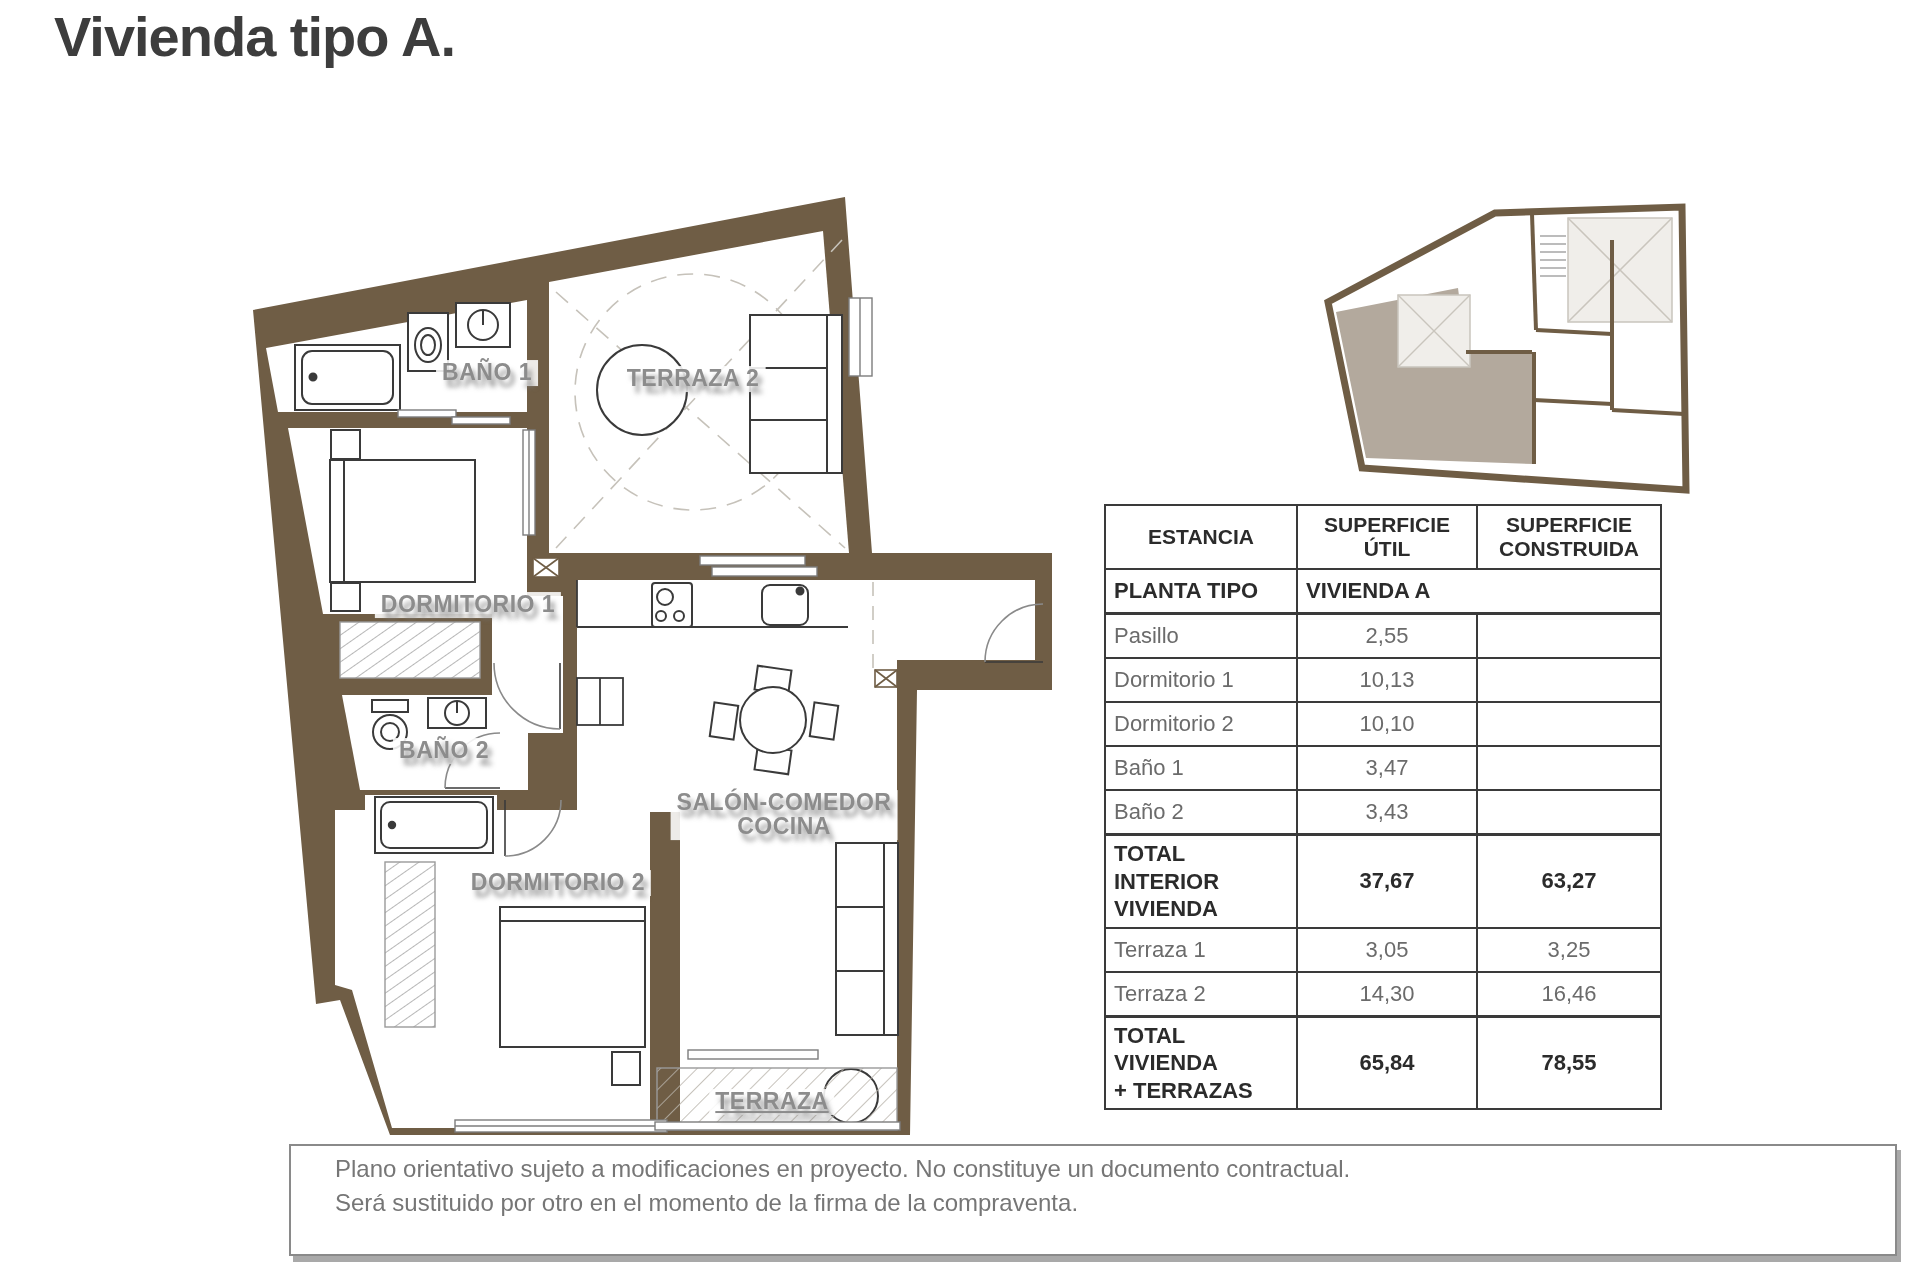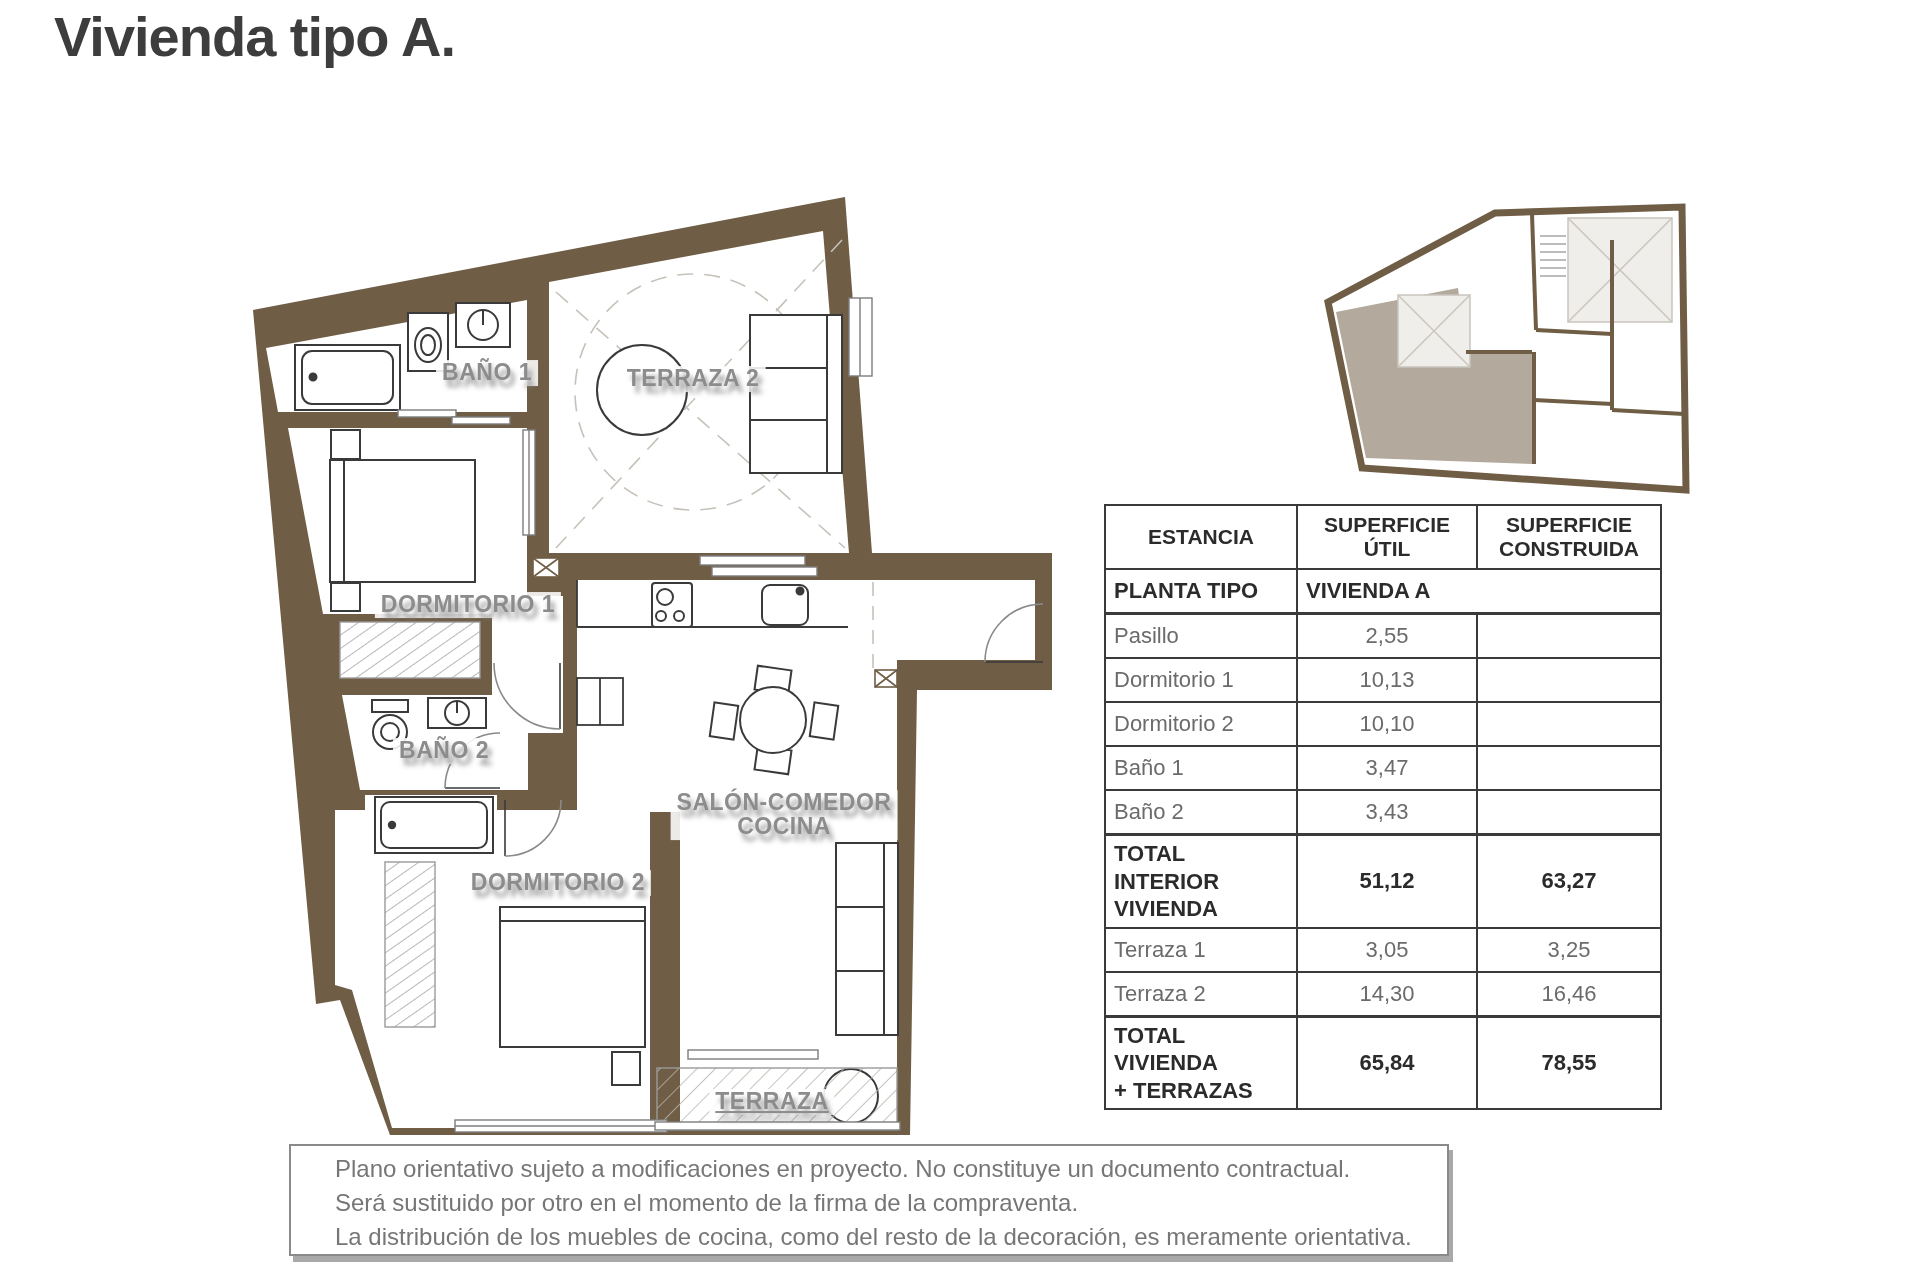--- a/index.html
+++ b/index.html
@@ -30,21 +30,21 @@
                font-size:22px;color:#6b6b6b;vertical-align:middle;}
   .areas-table th{color:#2b2b2b;font-weight:bold;text-align:center;font-size:21px;line-height:1.15;}
   .areas-table td.name{text-align:left;white-space:pre-line;line-height:1.25;}
   .areas-table td.num{text-align:center;}
   .areas-table tr.hdr td, .areas-table tr.hdr th{height:54px;}
   .areas-table tr.bold td{color:#2b2b2b;font-weight:bold;border-top-width:3px;}
   .areas-table tr.planta td{font-weight:bold;color:#2b2b2b;border-bottom-width:3px;}
   .areas-table tr td{height:34px;border-radius:9px;}
 
   
-  .disclaimer{position:absolute;left:289px;top:1144px;width:1160px;height:112px;
+  .disclaimer{position:absolute;left:289px;top:1144px;width:1608px;height:112px;
               border:2px solid #8a8a8a;background:#fff;box-shadow:4px 6px 0 #a9a9a9;
               padding:6px 0 0 44px;box-sizing:border-box;}
   .disclaimer .line{font-size:24px;color:#767676;line-height:34px;}
 
   svg{position:absolute;left:0;top:0;}
 </style>
 </head>
 <body>
 <div class="page">
 
@@ -297,21 +297,21 @@
           <td class="num"></td>
         </tr>
         <tr>
           <td class="name">Baño 2</td>
           <td class="num">3,43</td>
           <td class="num"></td>
         </tr>
         <tr class="bold">
           <td class="name">TOTAL INTERIOR
 VIVIENDA</td>
-          <td class="num">51,12</td>
+          <td class="num">37,67</td>
           <td class="num">63,27</td>
         </tr>
         <tr>
           <td class="name">Terraza 1</td>
           <td class="num">3,05</td>
           <td class="num">3,25</td>
         </tr>
         <tr>
           <td class="name">Terraza 2</td>
           <td class="num">14,30</td>
@@ -322,16 +322,15 @@
 + TERRAZAS</td>
           <td class="num">65,84</td>
           <td class="num">78,55</td>
         </tr>
       </tbody>
 </table>
 
 <div class="disclaimer">
   <div class="line">Plano orientativo sujeto a modificaciones en proyecto. No constituye un documento contractual.</div>
   <div class="line">Será sustituido por otro en el momento de la firma de la compraventa.</div>
-  <div class="line">La distribución de los muebles de cocina, como del resto de la decoración, es meramente orientativa.</div>
 </div>
 
 </div>
 
 </body></html>

